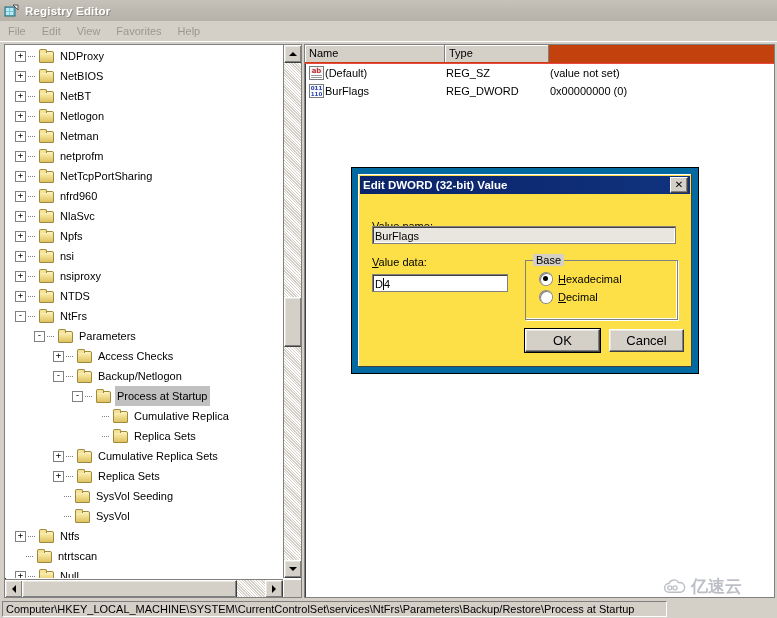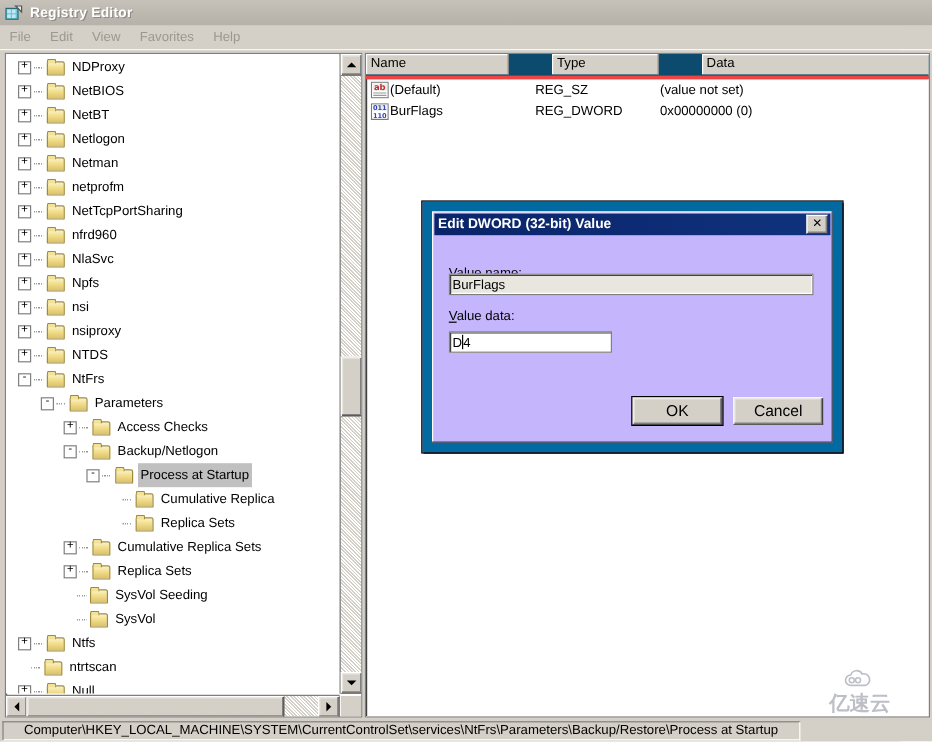--- a/index.html
+++ b/index.html
@@ -122,59 +122,58 @@
     position:absolute;right:0;bottom:0;width:17px;height:17px;background:#d4d0c8;
   }
 
   
   .listpane{
     position:absolute;left:304px;top:2px;width:469px;height:552px;
     background:#ffffff;border:1px solid #808080;
     box-shadow:inset 1px 1px 0 #404040;overflow:hidden;
   }
   .lv-header{
-    display:flex;height:18px;background:#0c4a6e;border-bottom:3px solid #ef4444;gap:36px;
+    display:flex;height:18px;background:#c2410c;border-bottom:1px solid #ef4444;
   }
   .lv-th{
     height:17px;line-height:17px;padding-left:4px;font-size:11px;
     background:#d4d0c8;
     border-right:1px solid #808080;
     box-shadow:inset 1px 1px 0 #ffffff;
     box-sizing:border-box;
   }
   .lv-row{height:18px;display:flex;align-items:center;font-size:11px;}
   .lv-cell{padding-left:4px;box-sizing:border-box;white-space:nowrap;overflow:hidden;}
   .val-icon{width:15px;height:14px;margin-left:4px;margin-right:1px;flex:none;position:relative;}
 
   
   .statusbar{
     position:absolute;left:0;bottom:0;width:777px;height:18px;
     background:#d4d0c8;
   }
   .status-field{
     position:absolute;left:2px;top:1px;width:665px;height:16px;
     border:1px solid #808080;border-right-color:#fff;border-bottom-color:#fff;
-    background:#d4d0c8;line-height:15px;padding-left:17px;font-size:11px;
+    background:#d4d0c8;line-height:15px;padding-left:3px;font-size:11px;
     box-sizing:border-box;overflow:hidden;white-space:nowrap;
   }
 
   
   .watermark{
     position:absolute;right:8px;bottom:20px;display:flex;align-items:center;
     color:#b9bcc4;font-size:17px;font-weight:bold;opacity:.95;
     font-family:"DejaVu Sans",sans-serif;
-    flex-direction:column;
   }
   .wm-cloud{width:26px;height:18px;margin-right:3px;}
 
   
   .dialog{
     position:absolute;left:352px;top:168px;width:334px;height:193px;
-    background:#c4b5fd;
-    border:8px solid #0369a1;
+    background:#fde047;
+    border:6px solid #0369a1;
     box-shadow:inset -1px -1px 0 #404040, inset 1px 1px 0 #ffffff,
                1px 1px 0 #000;
     outline:1px solid #000;
   }
   .dlg-title{
     position:absolute;left:2px;top:2px;right:2px;height:18px;
     background:linear-gradient(to right,#0a246a,#10327d);
     display:flex;align-items:center;justify-content:space-between;
   }
   .dlg-title span.t{
@@ -471,21 +470,20 @@
           <i class="arrow right"></i>
         </div>
       </div>
       <div class="corner"></div>
     </div>
 
     <div class="listpane">
       <div class="lv-header">
         <div class="lv-th" style="width:140px;">Name</div>
         <div class="lv-th" style="width:104px;">Type</div>
-        <div class="lv-th" style="width:223px;border-right:none;">Data</div>
       </div>
       <div id="lv-body">
           <div class="lv-row">
             <span class="val-icon"><svg width="15" height="14" viewBox="0 0 15 14">
                 <rect x="0.5" y="0.5" width="14" height="13" fill="#fff" stroke="#7a7a7a"></rect>
                 <rect x="1.5" y="1.5" width="12" height="6" fill="#f0f0f0"></rect>
                 <text x="7.5" y="7" font-size="7" font-weight="bold" fill="#c03030" text-anchor="middle" font-family="DejaVu Sans">ab</text>
                 <line x1="2" y1="9.5" x2="13" y2="9.5" stroke="#9a9a9a"></line>
                 <line x1="2" y1="11.5" x2="13" y2="11.5" stroke="#9a9a9a"></line>
               </svg></span>
@@ -533,18 +531,31 @@
       </div>
       <div class="txtbox ro" style="position:absolute;left:12px;top:30px;width:304px;">BurFlags</div>
 
       <div class="lbl" style="position:absolute;left:12px;top:60px;">
         <u>V</u>alue data:
       </div>
       <div class="txtbox" style="position:absolute;left:12px;top:78px;width:136px;">
         <span>D</span><span class="caret"></span><span>4</span>
       </div>
 
+      <div class="groupbox" style="left:165px;top:64px;width:151px;height:58px;">
+        <div class="group-title">Base</div>
+        <div style="padding:12px 0 0 14px;">
+          <div class="radio-row">
+            <span class="radio on"></span>
+            <span><u>H</u>exadecimal</span>
+          </div>
+          <div class="radio-row">
+            <span class="radio"></span>
+            <span><u>D</u>ecimal</span>
+          </div>
+        </div>
+      </div>
 
       <div class="btn default" style="left:165px;top:133px;width:75px;">OK</div>
       <div class="btn" style="left:249px;top:133px;width:75px;">Cancel</div>
     </div>
   </div>
 </div>
 
 </body></html>

